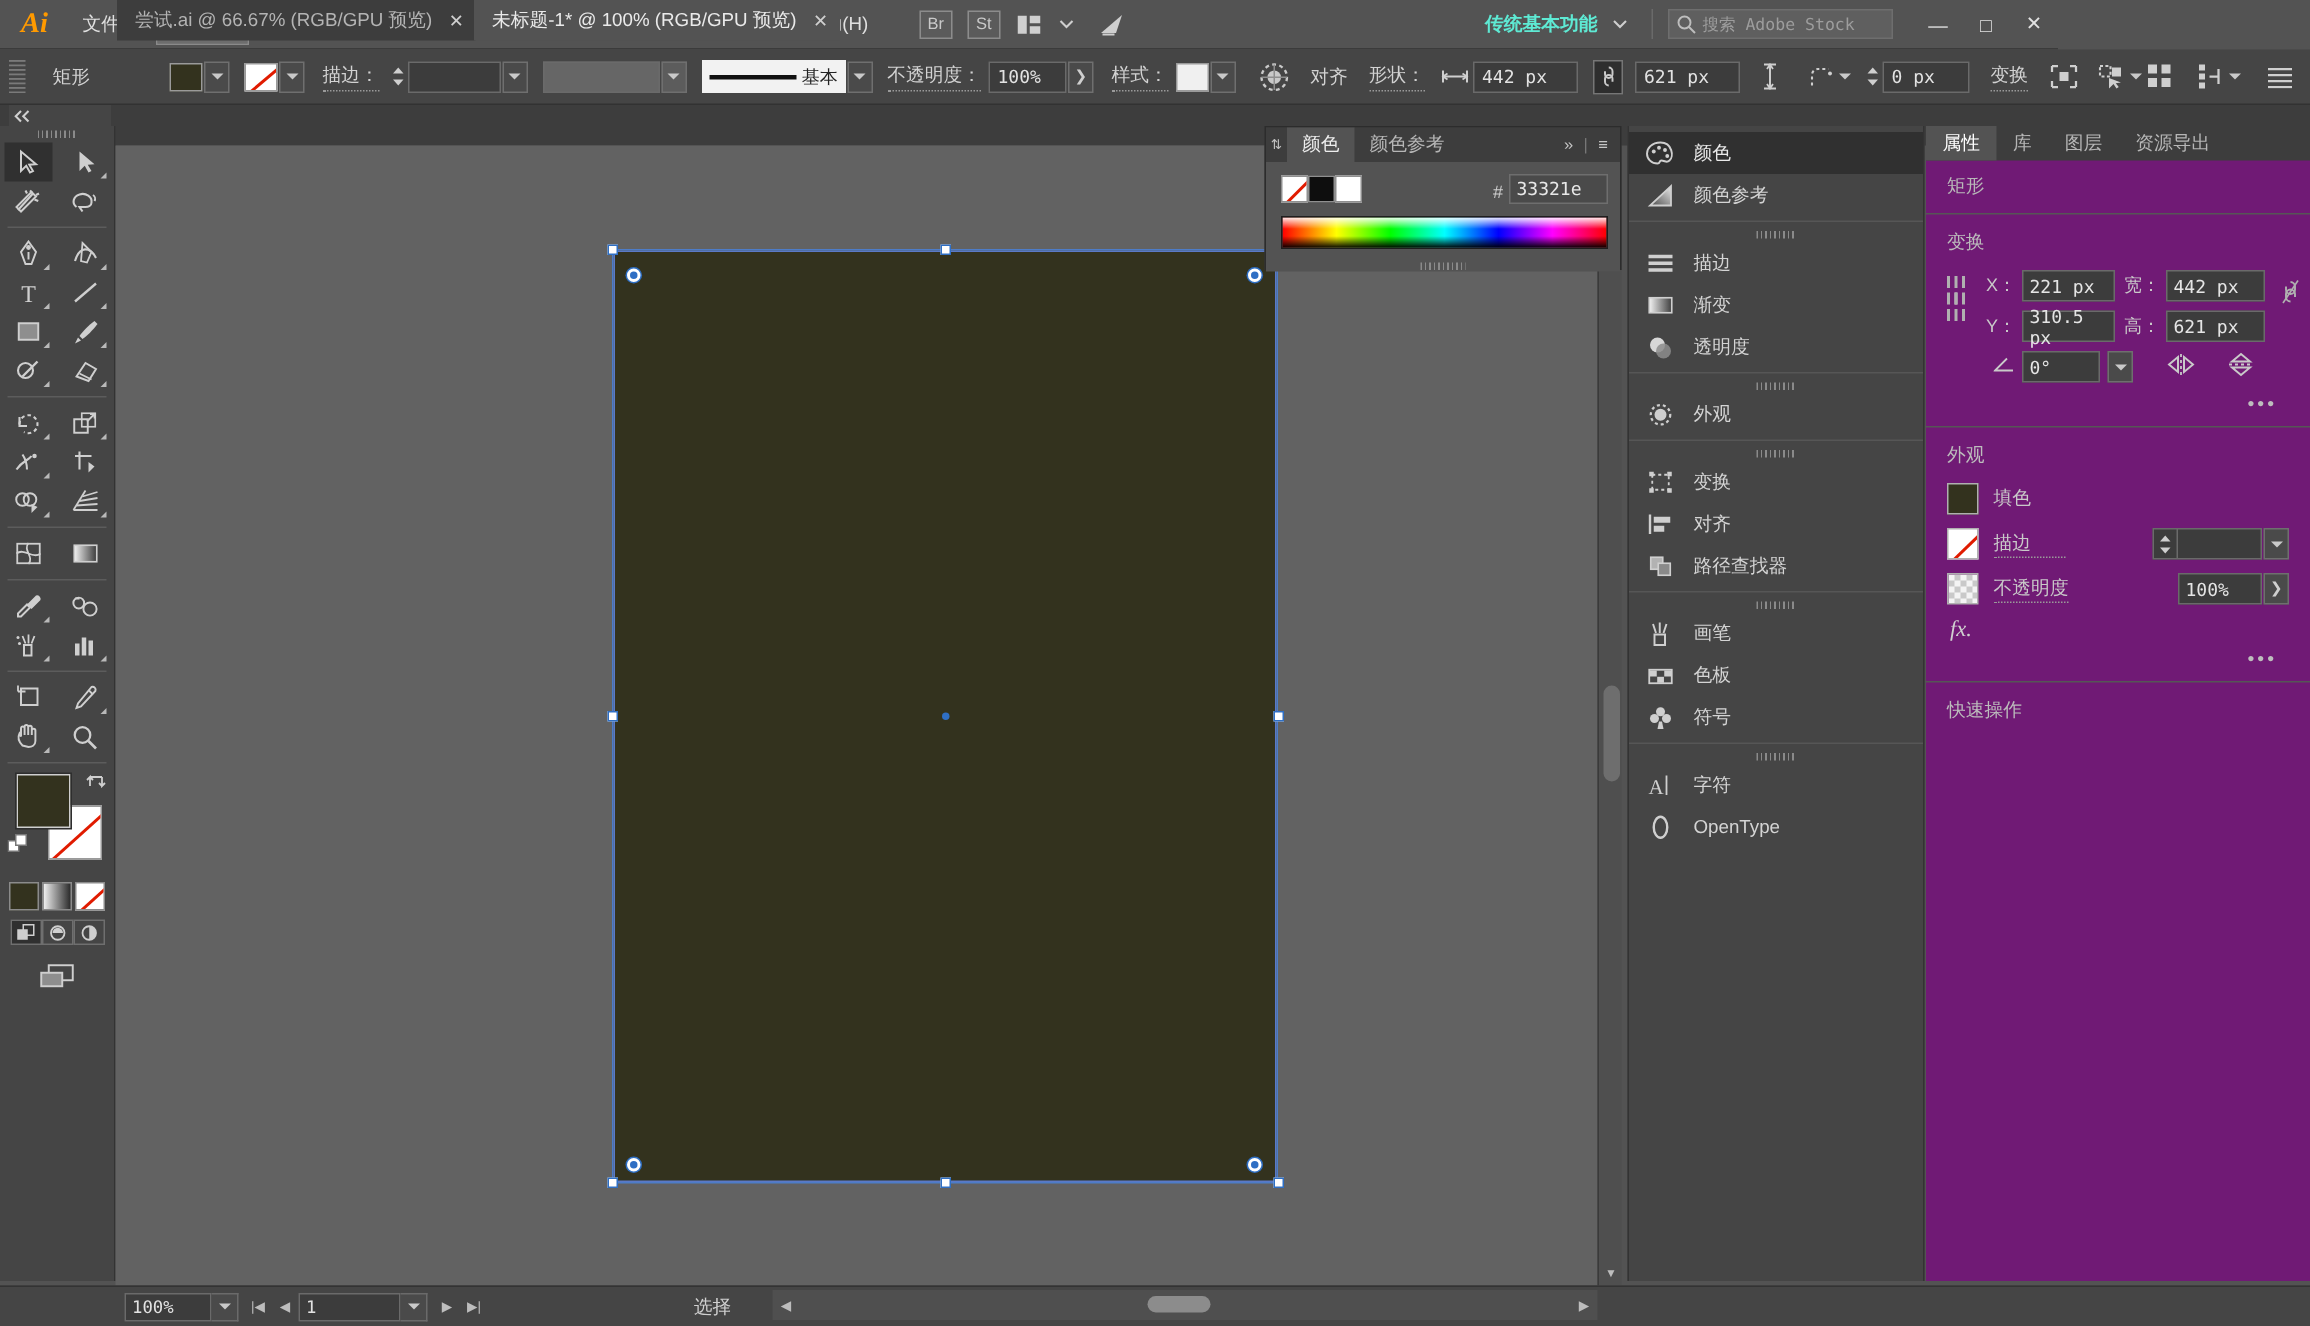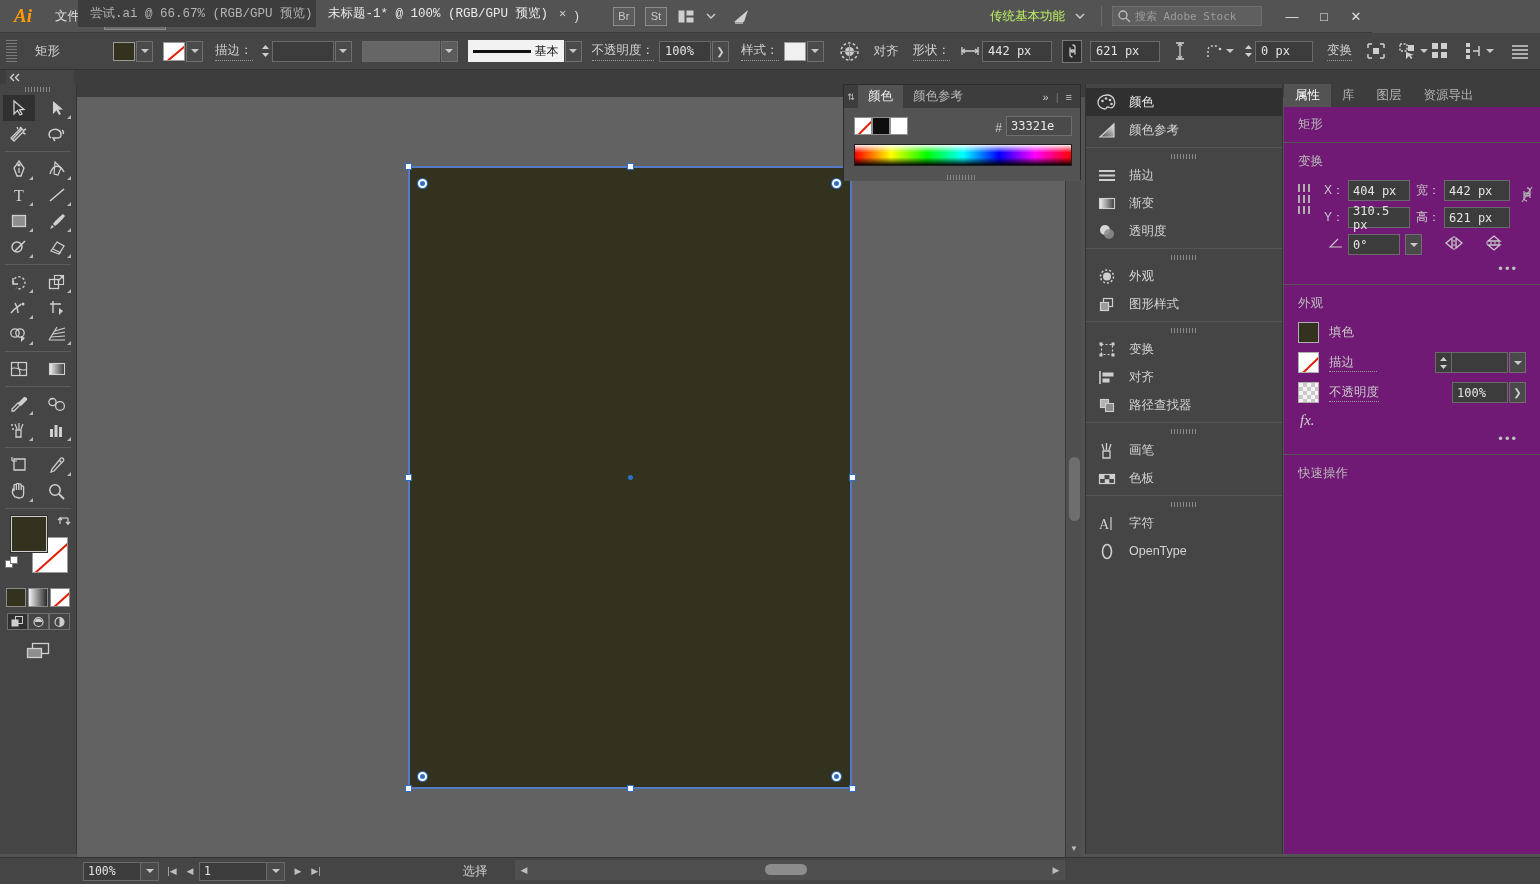--- a/index.html
+++ b/index.html
@@ -30,21 +30,21 @@
   .mb-sep{width:20px;}
   .mb-btn{
     width:22px;height:19px;margin:0 5px;border:1px solid #8c8c8c;
     display:flex;align-items:center;justify-content:center;
     color:#c9c9c9;font-size:11px;background:#5b5b5b;
   }
   .mb-icon{
     margin:0 6px;display:flex;align-items:center;justify-content:center;color:#cfcfcf;
   }
   .mb-right{margin-left:auto;display:flex;align-items:center;height:33px;}
-  .workspace-name{color:#bef264;font-size:12.5px;padding-right:4px;}
+  .workspace-name{color:#5eead4;font-size:12.5px;padding-right:4px;font-weight:bold;}
   .vline{width:1px;height:20px;background:#6a6a6a;margin:0 10px;}
   .stock-search{
     width:150px;height:20px;background:#5f5f5f;border:1px solid #6e6e6e;
     display:flex;align-items:center;padding:0 4px;color:#9d9d9d;font-size:11px;
     font-family:"DejaVu Sans Mono",monospace;
   }
   .winbtns{display:flex;align-items:center;margin-left:14px;}
   .winbtn{width:32px;height:33px;display:flex;align-items:center;justify-content:center;color:#e2e2e2;font-size:13px;}
 
   
@@ -96,21 +96,21 @@
     width:24px;height:24px;display:flex;align-items:center;justify-content:center;
     color:#cfcfcf;
   }
 
   
   .tabbar{
     position:absolute;left:0;top:70px;width:1540px;height:27px;background:#3d3d3d;
   }
   .tab{
     position:absolute;top:0;height:27px;display:flex;align-items:center;
-    padding:0 8px 0 12px;font-size:12.5px;font-family:Liberation Mono, monospace;
+    padding:0 8px 0 12px;font-size:12.5px;
   }
   .tab.inactive{background:#3d3d3d;color:#b4b4b4;}
   .tab.active{background:#535353;color:#eaeaea;}
   .tabclose{margin-left:11px;color:#cfcfcf;font-size:12px;}
   .collapse-arrows{
     position:absolute;left:6px;top:70px;width:68px;height:14px;
     color:#d0d0d0;font-size:10px;display:flex;align-items:center;padding-left:3px;
     background:#454545;
   }
 
@@ -950,29 +950,20 @@
         </div>
         <div class="dock-item">
           <span class="dock-ico">
             <svg width="20" height="17" viewBox="0 0 20 17">
               <circle cx="10" cy="8.5" r="6.5" fill="none" stroke="#cfcfcf" stroke-width="1.5" stroke-dasharray="2 2"></circle>
               <circle cx="10" cy="8.5" r="4" fill="#cfcfcf"></circle>
             </svg>
           </span>
           <span>外观</span>
         </div>
-        <div class="dock-item">
-          <span class="dock-ico">
-            <svg width="20" height="17" viewBox="0 0 20 17">
-              <rect x="6.5" y="2.5" width="9" height="8" fill="none" stroke="#cfcfcf" stroke-width="1.2"></rect>
-              <rect x="3.5" y="6.5" width="8" height="8" fill="#9a9a9a" stroke="#cfcfcf" stroke-width="1.2"></rect>
-            </svg>
-          </span>
-          <span>图形样式</span>
-        </div>
         <div class="dock-sep"></div>
         <div class="dock-gripbar">
           <i></i>
         </div>
         <div class="dock-item">
           <span class="dock-ico">
             <svg width="20" height="17" viewBox="0 0 20 17">
               <rect x="4.5" y="3.5" width="11" height="10" fill="none" stroke="#cfcfcf" stroke-width="1.2" stroke-dasharray="2 2"></rect>
               <rect x="2.5" y="1.5" width="3" height="3" fill="#cfcfcf"></rect>
               <rect x="14.5" y="1.5" width="3" height="3" fill="#cfcfcf"></rect>
@@ -1017,20 +1008,31 @@
         <div class="dock-item">
           <span class="dock-ico">
             <svg width="20" height="17" viewBox="0 0 20 17">
               <rect x="2.5" y="4.5" width="15" height="9" fill="none" stroke="#cfcfcf" stroke-width="1.2"></rect>
               <rect x="3" y="5" width="4.5" height="4" fill="#cfcfcf"></rect>
               <rect x="12.5" y="5" width="4.5" height="4" fill="#cfcfcf"></rect>
               <rect x="7.8" y="9.2" width="4.5" height="4" fill="#cfcfcf"></rect>
             </svg>
           </span>
           <span>色板</span>
+        </div>
+        <div class="dock-item">
+          <span class="dock-ico">
+            <svg width="20" height="17" viewBox="0 0 20 17">
+              <circle cx="10" cy="4.5" r="3" fill="#cfcfcf"></circle>
+              <circle cx="6" cy="9" r="3" fill="#cfcfcf"></circle>
+              <circle cx="14" cy="9" r="3" fill="#cfcfcf"></circle>
+              <path d="M9 11 L11 11 L12 16 L8 16 Z" fill="#cfcfcf"></path>
+            </svg>
+          </span>
+          <span>符号</span>
         </div>
         <div class="dock-sep"></div>
         <div class="dock-gripbar">
           <i></i>
         </div>
         <div class="dock-item">
           <span class="dock-ico">
             <svg width="20" height="17" viewBox="0 0 20 17">
               <text x="7" y="14" font-size="14" font-family="Liberation Serif,serif" fill="#cfcfcf" text-anchor="middle">A</text>
               <path d="M14 2 L14 15" stroke="#cfcfcf" stroke-width="1.2"></path>
@@ -1071,21 +1073,21 @@
           <span></span>
             <span class="on"></span>
             <span></span>
           <span></span>
             <span></span>
             <span></span>
         </div>
         <div class="xf-rows">
           <div class="xf-row">
             <span class="xf-lbl">X：</span>
-            <span class="xf-in">404 px</span>
+            <span class="xf-in">221 px</span>
             <span class="xf-lbl">宽：</span>
             <span class="xf-in wide">442 px</span>
           </div>
           <div class="xf-row">
             <span class="xf-lbl">Y：</span>
             <span class="xf-in">310.5 px</span>
             <span class="xf-lbl">高：</span>
             <span class="xf-in wide">621 px</span>
           </div>
           <div class="xf-row">

